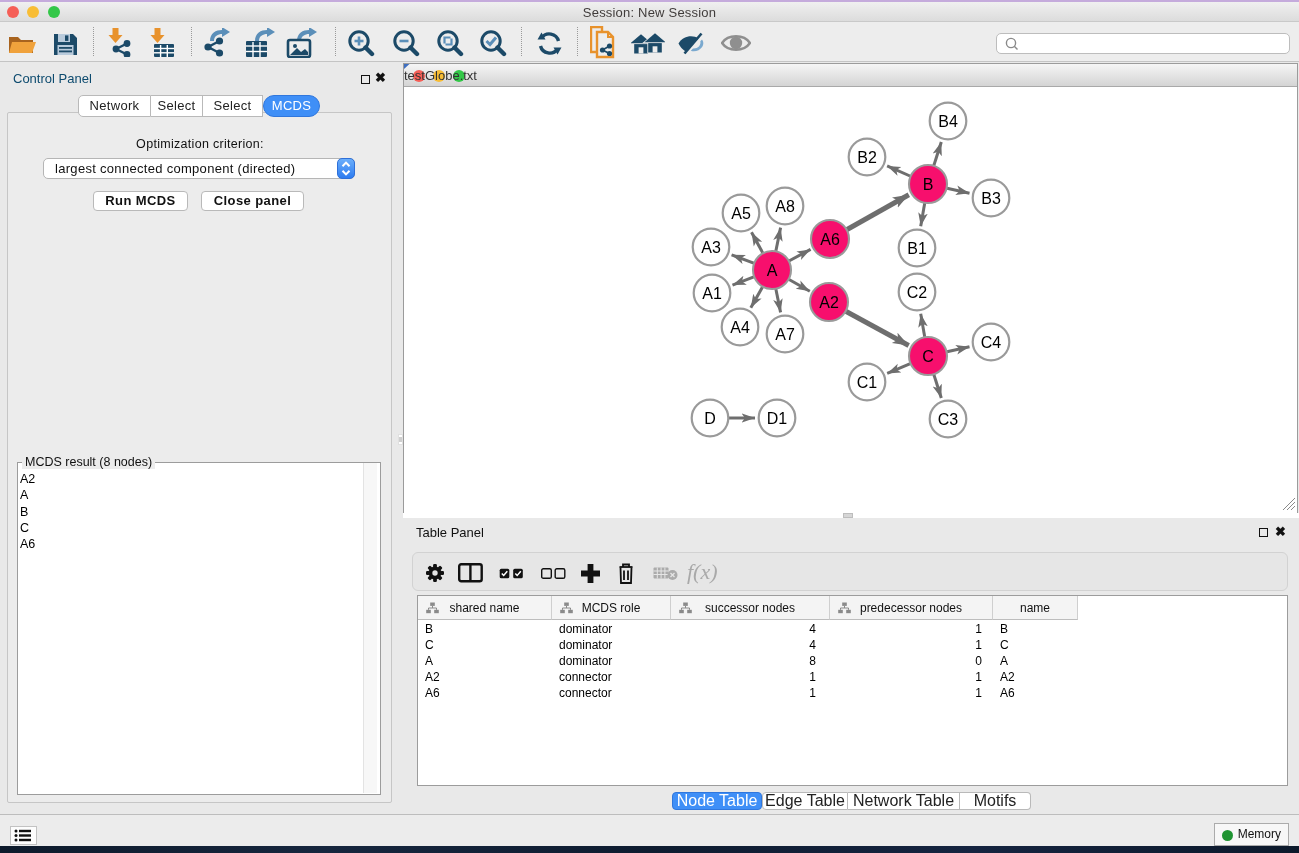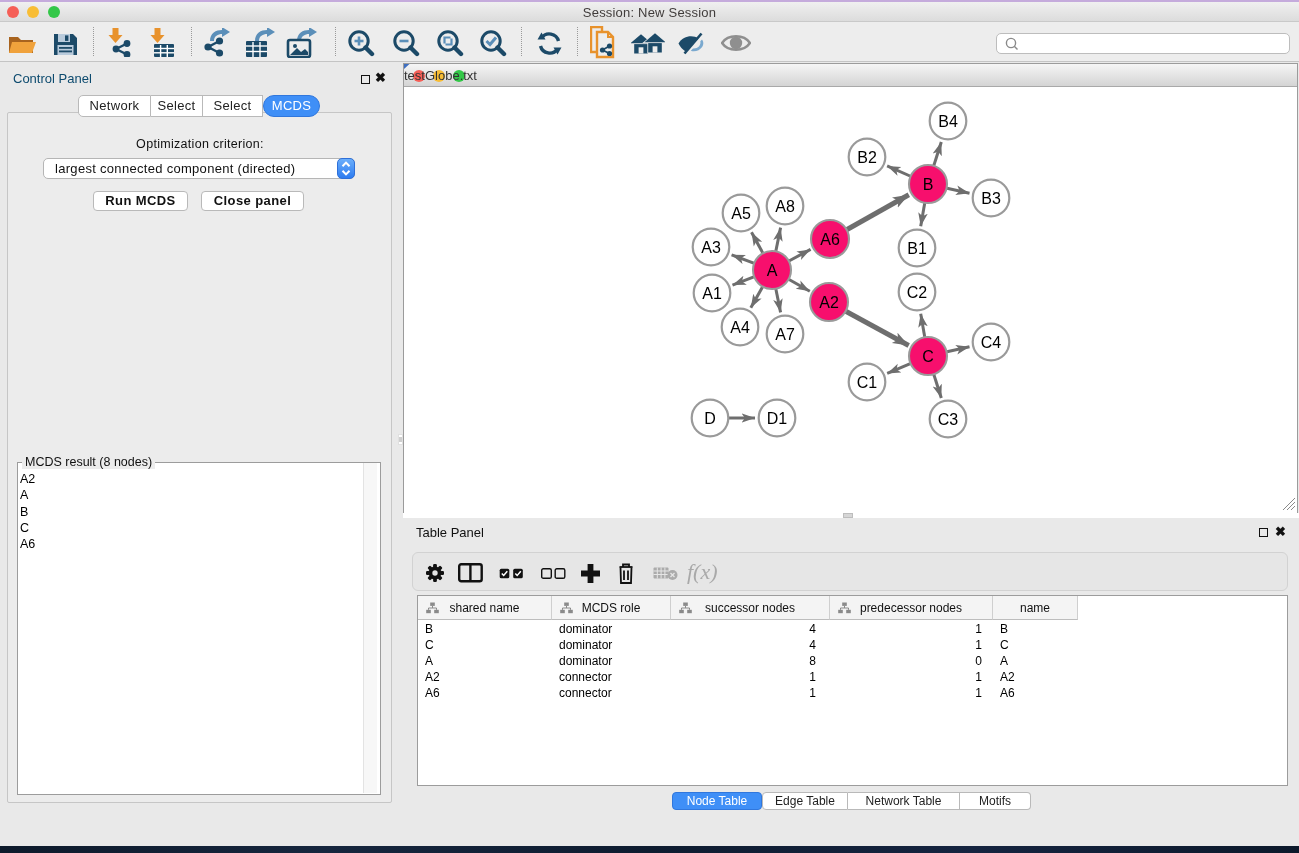--- a/index.html
+++ b/index.html
@@ -30,21 +30,21 @@
 #nw-titlebar{position:absolute;left:0;top:0;width:100%;height:23px;background:linear-gradient(#f5f5f5,#d4d4d4);border-bottom:1px solid #a9a9a9}
 #nw-titlebar .title{position:absolute;left:0;right:0;top:4px;font-size:13px;color:#333}
 #nw-canvas{position:absolute;left:0;top:24px;width:893px;height:425px;background:#fff}
 #tp-title{left:416px;top:525px;font-size:13px;color:#111}
 #tp-x{position:absolute;left:1275px;top:524px;font-size:13px;font-weight:bold;color:#111}
 #tp-toolbar{left:412px;top:552px;width:876px;height:39px;background:#e6e6e6;border:1px solid #d2d2d2;border-radius:6px}
 #tbl{left:417px;top:595px;width:871px;height:191px;background:#fff;border:1px solid #9c9c9c}
 .hdrcell{position:absolute;top:0;height:24px;background:#f4f4f4;border-right:1px solid #cfcfcf;border-bottom:1px solid #bdbdbd;font-size:12px;color:#111;text-align:center;line-height:24px}
 .row{position:absolute;font-size:12px;color:#000;height:16px;line-height:16px}
 #bot-tabs{left:672px;top:792px;height:18px}
-.btab{position:absolute;top:0;height:18px;background:#fff;border:1px solid #b9b9b9;font-size:12px;color:#222;text-align:center;line-height:16px}
+.btab{position:absolute;top:0;height:18px;background:#fff;border:1px solid #b9b9b9;font-size:16px;color:#222;text-align:center;line-height:16px}
 .btab.sel{background:#3f8ff7;color:#fff;border-color:#3077dd;border-radius:4px}
 #statusbar{left:0;top:814px;width:1299px;height:32px;background:#ececec;border-top:1px solid #bdbdbd}
 #listbtn{position:absolute;left:10px;top:11px;width:27px;height:19px;background:#fdfdfd;border:1px solid #c2c2c2}
 #membtn{position:absolute;left:1214px;top:8px;width:75px;height:23px;background:#f7f7f7;border:1px solid #ababab;font-size:12px;color:#111;line-height:21px;text-align:right;padding-right:7px}
 #memdot{position:absolute;left:7px;top:6px;width:11px;height:11px;border-radius:50%;background:#1f9432}
 #darkstrip{left:0;top:846px;width:1299px;height:7px;background:linear-gradient(90deg,#0d1a2b,#16263e 25%,#0e1c30 50%,#152440 75%,#0c192b)}
 </style></head>
 <body>
 <div id="stage">
 <div class="abs" id="topstrip"></div>
@@ -441,13 +441,28 @@
 <div class="row" style="left:253px;top:89px;width:145px;text-align:right">1</div>
 <div class="row" style="left:412px;top:89px;width:152px;text-align:right">1</div>
 <div class="row" style="left:582px;top:89px">A6</div>
 </div>
 <div class="abs" id="bot-tabs">
   <div class="btab sel" style="left:0px;width:90px">Node Table</div>
   <div class="btab" style="left:90px;width:86px;border-radius:4px 0 0 4px">Edge Table</div>
   <div class="btab" style="left:176px;width:112px;border-left:0">Network Table</div>
   <div class="btab" style="left:288px;width:71px;border-left:0;border-radius:0 4px 4px 0">Motifs</div>
 </div>
+<div class="abs" id="statusbar">
+  <div id="listbtn">
+        <svg width="25" height="17" viewBox="0 0 25 17" style="position:absolute;left:0px;top:0px">
+          <g fill="#111">
+            <circle cx="5" cy="4" r="1.5"></circle>
+            <circle cx="5" cy="8.5" r="1.5"></circle>
+            <circle cx="5" cy="13" r="1.5"></circle>
+            <rect x="8" y="2.8" width="12" height="2.4"></rect>
+            <rect x="8" y="7.3" width="12" height="2.4"></rect>
+            <rect x="8" y="11.8" width="12" height="2.4"></rect>
+          </g>
+        </svg>
+      </div>
+  <div id="membtn"><span id="memdot"></span>Memory</div>
+</div>
 <div class="abs" id="darkstrip"></div>
 </div>
 </body></html>

